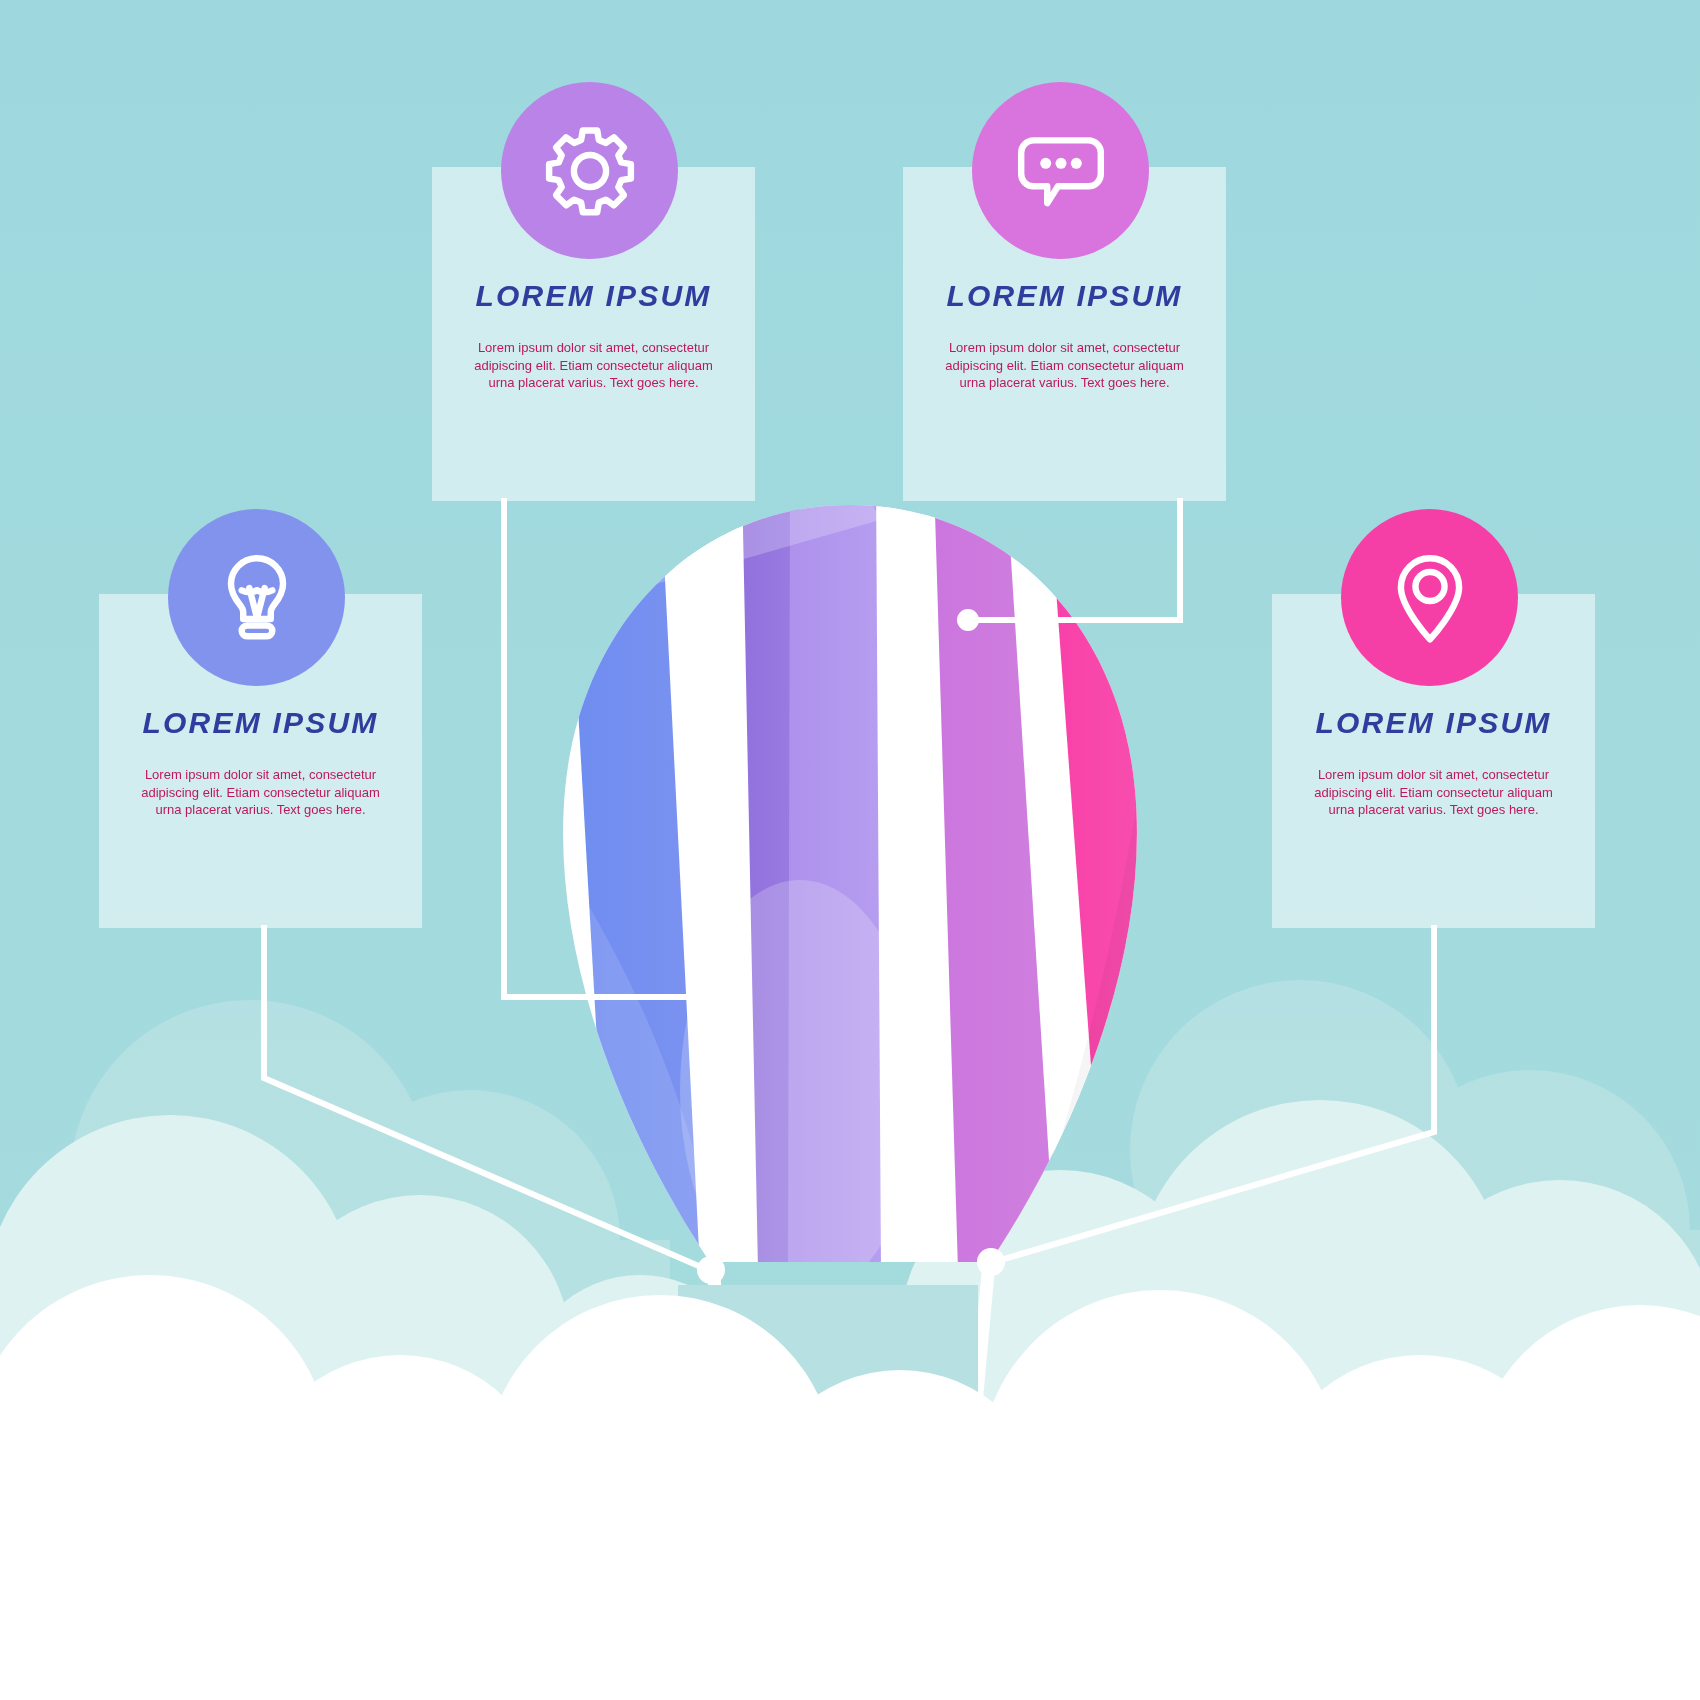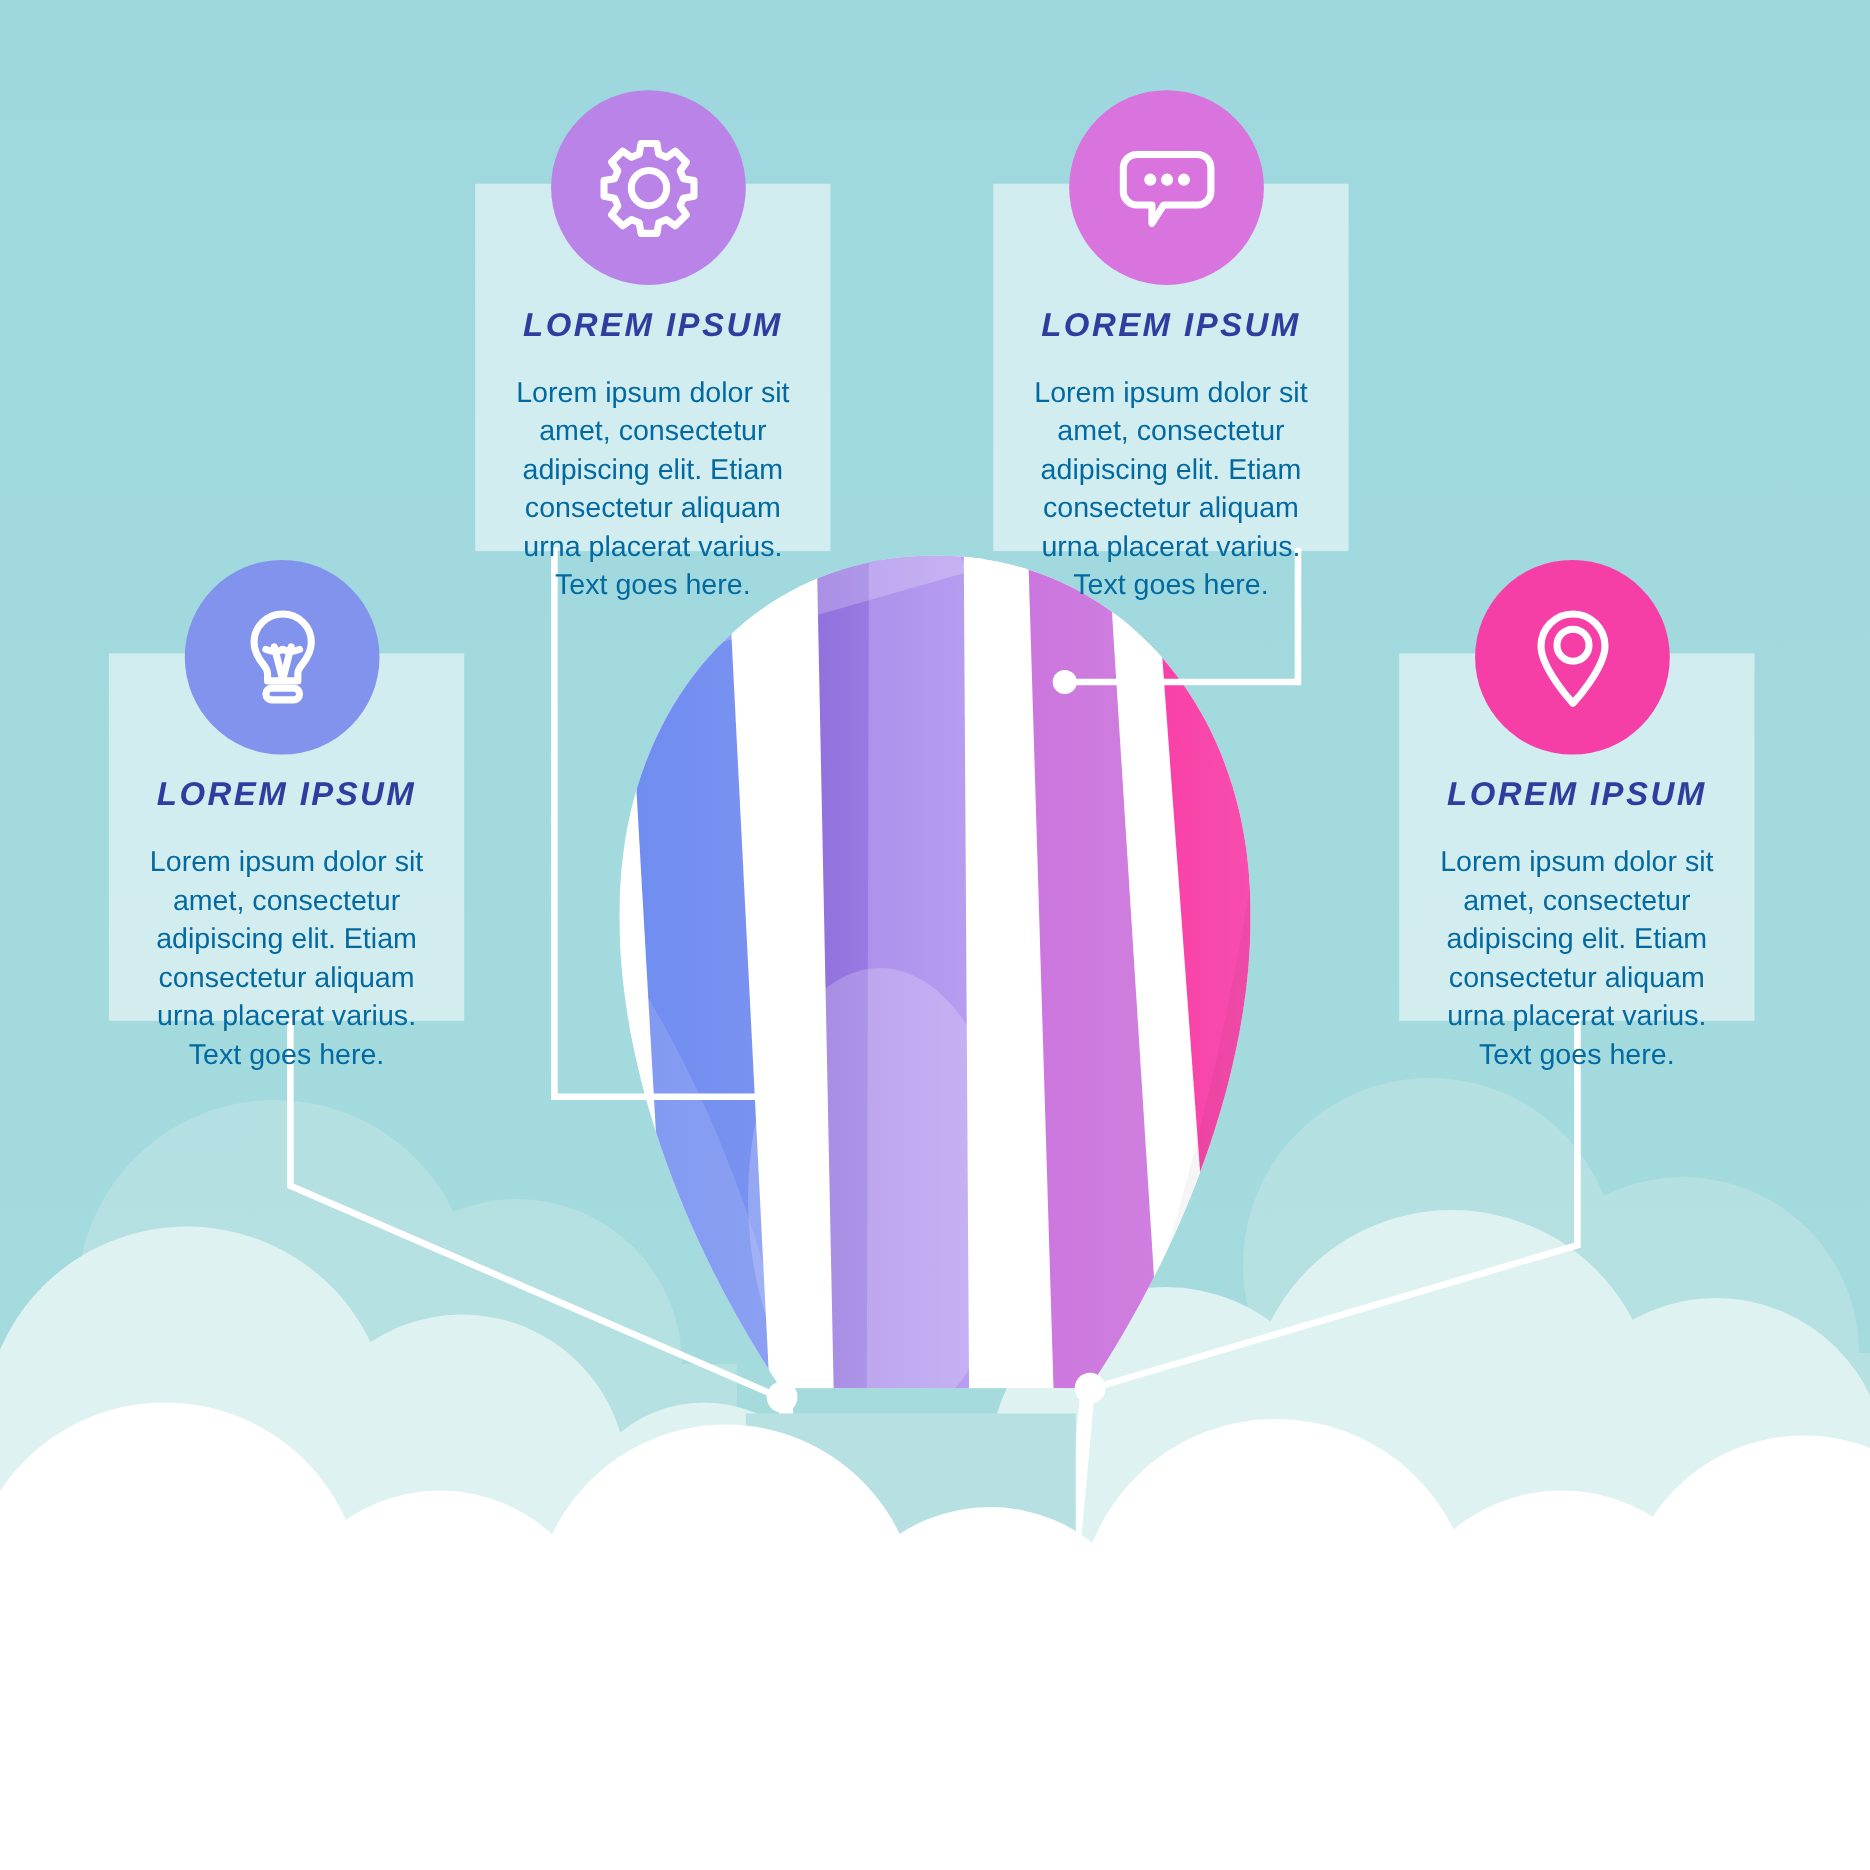--- a/index.html
+++ b/index.html
@@ -23,23 +23,23 @@
   }
   .card-title {
     font-size:30px;
     font-weight:bold;
     font-style:italic;
     letter-spacing:2.2px;
     color:#2f3e9e;
     margin-bottom:26px;
   }
   .card-body {
-    font-size:26px;
+    font-size:13px;
     line-height:1.35;
-    color:#0369a1;
+    color:#be185d;
     padding:0 34px;
   }
 
   
   #card-gear    { left:432px;  top:167px;  width:323px; height:334px; }
   #card-chat    { left:903px;  top:167px;  width:323px; height:334px; }
   #card-bulb    { left:99px;   top:594px;  width:323px; height:334px; }
   #card-pin     { left:1272px; top:594px;  width:323px; height:334px; }
 
   

